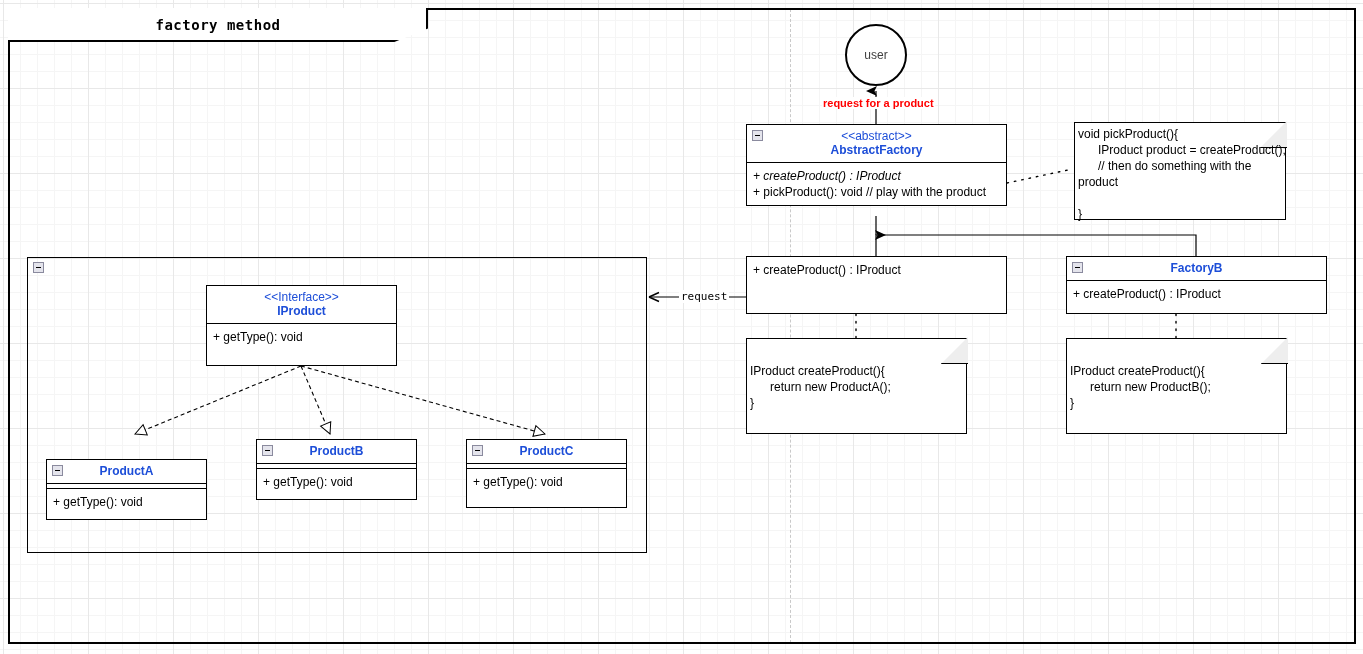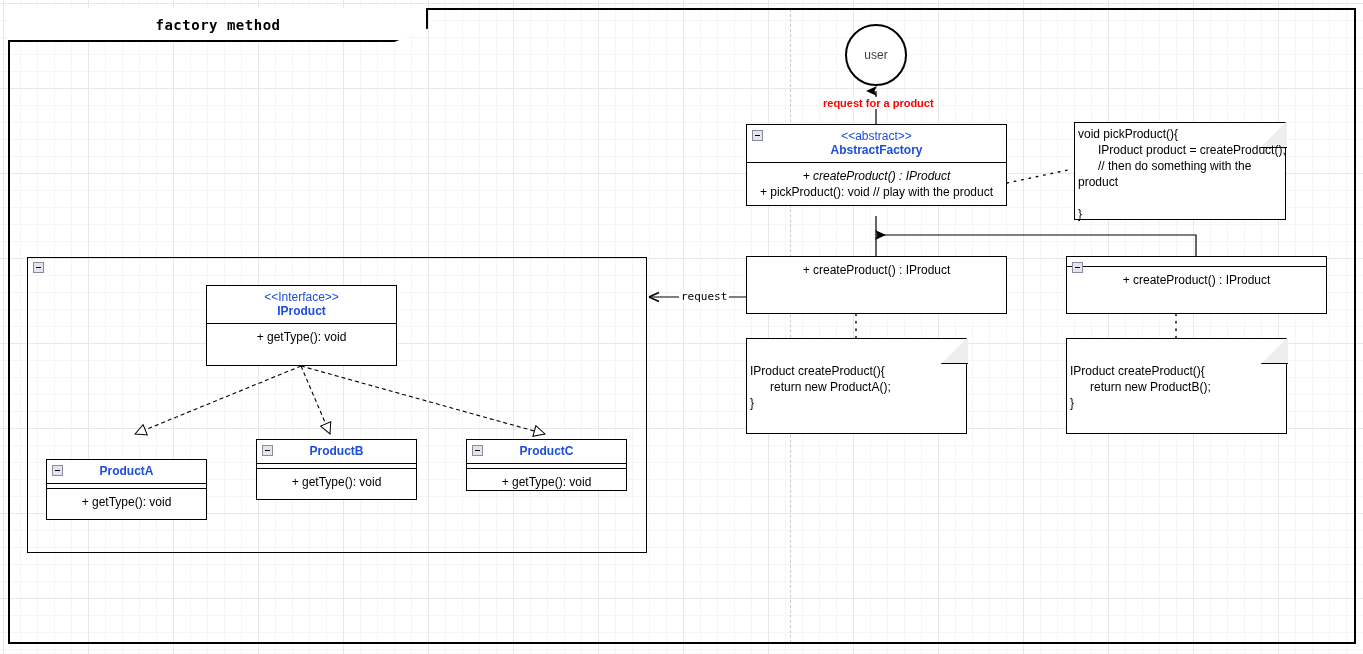--- a/index.html
+++ b/index.html
@@ -87,21 +87,20 @@
   .uml-title .cname { display: block; font-weight: bold; }
   .uml-empty-compartment {
     height: 4px;
     border-bottom: 1px solid #000;
   }
   .uml-members {
     padding: 5px 6px 12px 6px;
     font-size: 12px;
     line-height: 16px;
     color: #000;
-    text-align: center;
   }
   .uml-members div.ital { font-style: italic; }
 
   
   .collapse-icon {
     position: absolute;
     left: 5px; top: 5px;
     width: 11px; height: 11px;
     border: 1px solid #8a8a9e;
     background: #e4e4ec;
@@ -291,20 +290,21 @@
 
   <div class="uml-class" style="left:746px; top:256px; width:261px; height:58px;">
     <div class="uml-members">
       <div>+ createProduct() : IProduct</div>
     </div>
   </div>
 
   <div class="uml-class" style="left:1066px; top:256px; width:261px; height:58px;">
     <div class="uml-title">
       <span class="collapse-icon"></span>
+      <span class="cname">FactoryB</span>
     </div>
     <div class="uml-members">
       <div>+ createProduct() : IProduct</div>
     </div>
   </div>
 
   <div class="uml-note" style="left:746px; top:338px; width:221px; height:96px;">
     <div class="note-shape"></div>
     <div class="note-fold"></div>
     <div class="note-text" style="top:25px; width:auto;">IProduct createProduct(){
@@ -350,21 +350,21 @@
     <div class="uml-title">
       <span class="collapse-icon"></span>
       <span class="cname">ProductB</span>
     </div>
     <div class="uml-empty-compartment"></div>
     <div class="uml-members">
       <div>+ getType(): void</div>
     </div>
   </div>
 
-  <div class="uml-class" style="left:466px; top:439px; width:161px; height:52px;">
+  <div class="uml-class" style="left:466px; top:439px; width:161px; height:69px;">
     <div class="uml-title">
       <span class="collapse-icon"></span>
       <span class="cname">ProductC</span>
     </div>
     <div class="uml-empty-compartment"></div>
     <div class="uml-members">
       <div>+ getType(): void</div>
     </div>
   </div>
 

